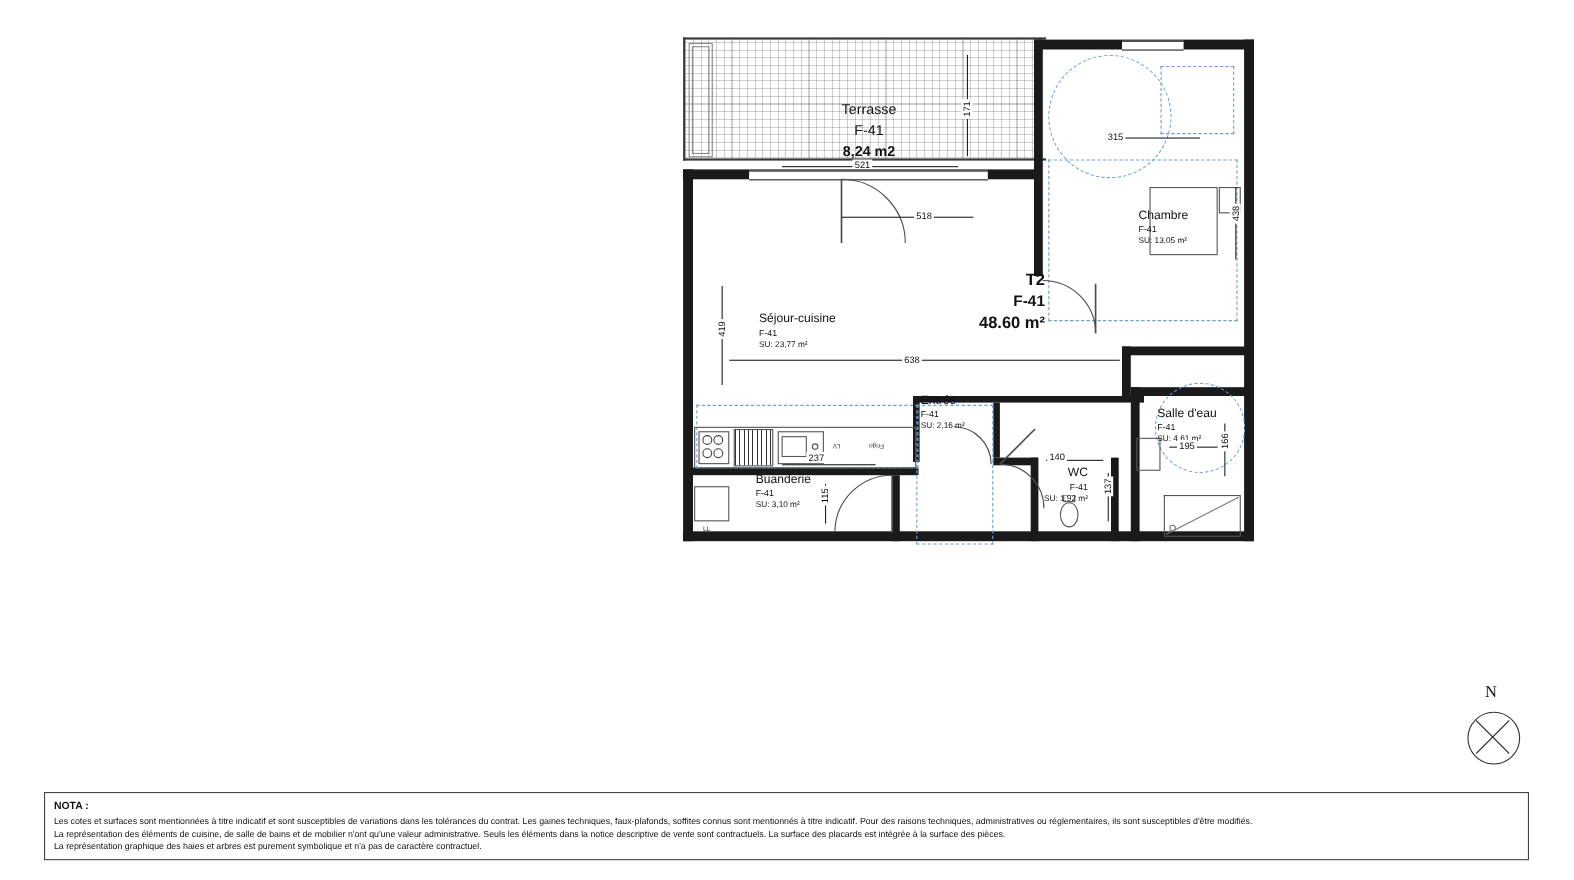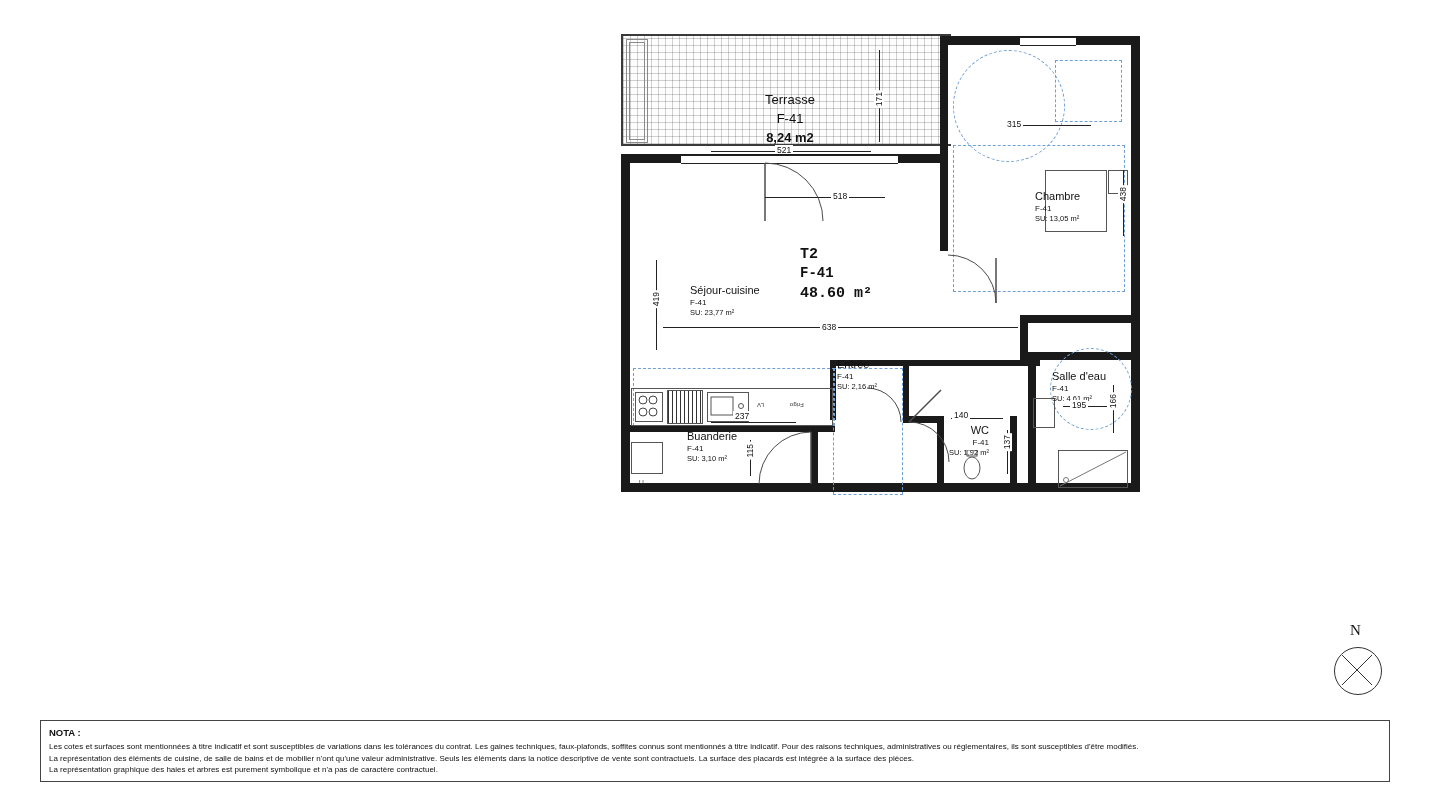--- a/index.html
+++ b/index.html
@@ -25,21 +25,21 @@
     background:
       repeating-linear-gradient(0deg, rgba(0,0,0,.18) 0 1px, transparent 1px 7px),
       repeating-linear-gradient(90deg, rgba(0,0,0,.18) 0 1px, transparent 1px 7px),
       #fdfdfd;
   }
   .lbl{position:absolute;white-space:nowrap;}
   .lbl .t1{font-size:11px;font-weight:normal;line-height:13px;}
   .lbl .t2{font-size:8px;line-height:11px;}
   .lbl .t3{font-size:7.5px;line-height:10px;}
   .terr-lbl{position:absolute;text-align:center;font-size:13px;line-height:19px;}
-  .big{position:absolute;text-align:left;font-family:Liberation Mono, monospace;}
+  .big{position:absolute;text-align:right;}
   .big .a{font-size:15px;font-weight:bold;line-height:19px;}
   .big .b{font-size:14px;font-weight:bold;line-height:19px;}
   .big .c{font-size:15px;font-weight:bold;line-height:21px;}
   .dim{position:absolute;font-size:8.5px;color:#111;background:#fff;padding:0 2px;white-space:nowrap;}
   .dim.vert{writing-mode:vertical-rl;transform:rotate(180deg);padding:2px 0;}
   .dimline{position:absolute;background:#222;}
   .dashed{position:absolute;border:1px dashed #6f9fd8;}
   .dashcircle{position:absolute;border:1px dashed #6f9fd8;border-radius:50%;}
   .furn{position:absolute;border:1px solid #555;background:transparent;}
   .furn-l{position:absolute;border:1px solid #8a8a8a;}

